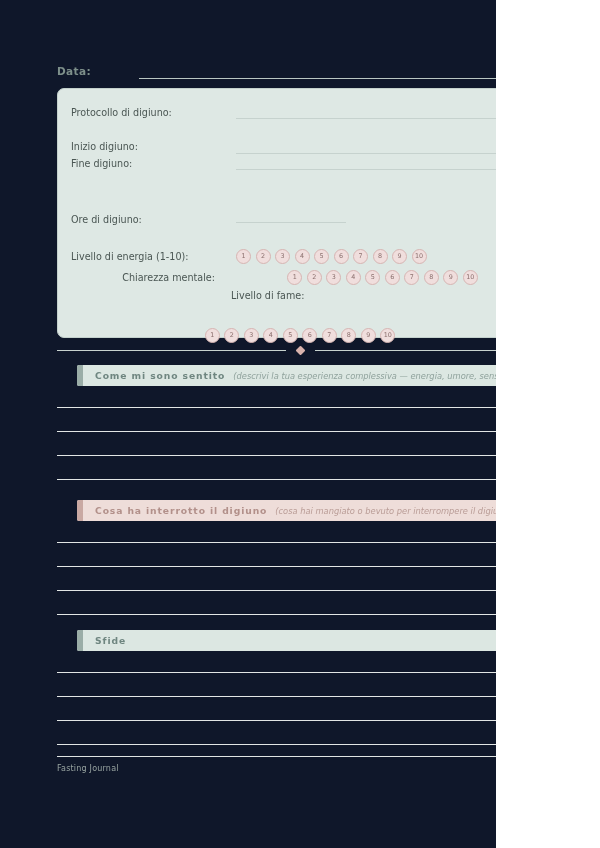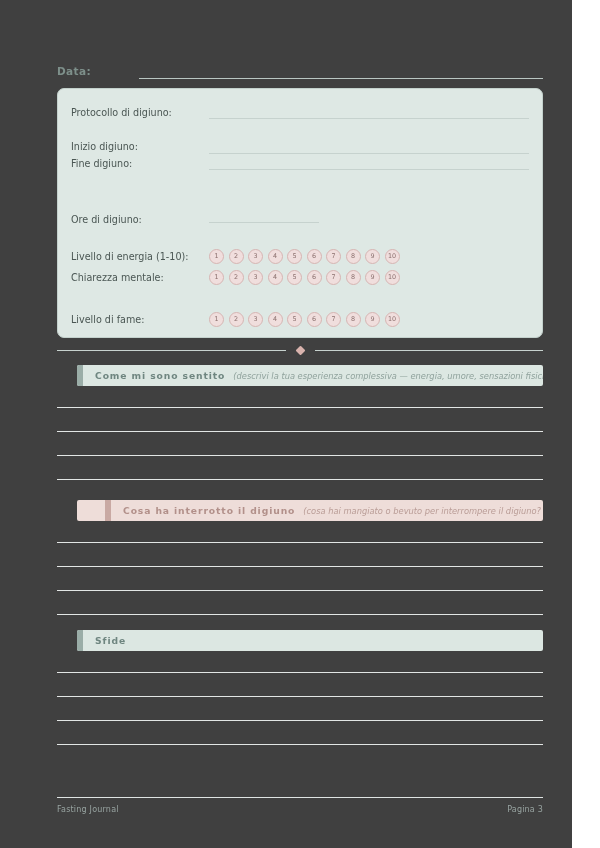--- a/index.html
+++ b/index.html
@@ -4,23 +4,23 @@
 <style>
   * { box-sizing: border-box; margin: 0; padding: 0; }
   html, body {
     width: 600px;
     height: 848px;
     background: #ffffff;
     font-family: "DejaVu Sans", "Liberation Sans", sans-serif;
   }
   .page {
     position: relative;
-    width: 572px;
+    width: 496px;
     height: 848px;
-    background: #404040;
+    background: #0f172a;
     overflow: hidden;
   }
 
   
   .date-row {
     position: absolute;
     left: 57px;
     top: 59px;
     width: 486px;
     height: 20px;
@@ -53,20 +53,21 @@
     border: 1px solid #c3d1cc;
     border-radius: 7px;
   }
   .field-row {
     position: absolute;
     left: 13px;
     right: 13px;
     height: 18px;
     display: flex;
     align-items: center;
+    gap: 27px;
   }
   .field-label {
     font-size: 9.6px;
     color: #4a5653;
     width: 138px;
     white-space: nowrap;
     flex-shrink: 0;
   }
   .field-line {
     border-bottom: 1px solid #c6d2ce;
@@ -160,36 +161,36 @@
     text-overflow: clip;
   }
 
   
   .theme-green .accent { background: #9aada7; }
   .theme-green .sec-head { background: #dce7e2; }
   .theme-green .sec-title { color: #6f8680; }
   .theme-green .sec-hint  { color: #8fa29c; }
   
   .theme-rose .accent { background: #c9a9a3; }
-  .theme-rose .sec-head { background: #eeddd9; padding-left: 28px; }
+  .theme-rose .sec-head { background: #eeddd9; }
   .theme-rose .sec-title { color: #b2908a; }
   .theme-rose .sec-hint  { color: #b99c96; }
 
   .writing-lines { margin-top: 4px; }
   .wline {
     height: 24px;
     border-bottom: 1px solid #e2e6e5;
   }
   .wline:first-child { height: 18px; }
 
   
   .footer {
     position: absolute;
     left: 57px;
-    top: 797px;
+    top: 756px;
     width: 486px;
     border-top: 1px solid #dfe4e3;
     padding-top: 7px;
     display: flex;
     justify-content: space-between;
     align-items: center;
   }
   .footer span {
     font-size: 8px;
     color: #97a3a0;
@@ -231,36 +232,36 @@
           <div class="dot">3</div>
           <div class="dot">4</div>
           <div class="dot">5</div>
           <div class="dot">6</div>
           <div class="dot">7</div>
           <div class="dot">8</div>
           <div class="dot">9</div>
           <div class="dot">10</div>
         </div>
       </div>
-      <div class="field-row" style="top: 179px;">
+      <div class="field-row" style="top: 179px; justify-content: center;">
         <div class="field-label">Chiarezza mentale:</div>
         <div class="scale">
           <div class="dot">1</div>
           <div class="dot">2</div>
           <div class="dot">3</div>
           <div class="dot">4</div>
           <div class="dot">5</div>
           <div class="dot">6</div>
           <div class="dot">7</div>
           <div class="dot">8</div>
           <div class="dot">9</div>
           <div class="dot">10</div>
         </div>
       </div>
-      <div class="field-row" style="top: 221px;">
+      <div class="field-row" style="top: 201px; flex-direction: column;">
         <div class="field-label">Livello di fame:</div>
         <div class="scale">
           <div class="dot">1</div>
           <div class="dot">2</div>
           <div class="dot">3</div>
           <div class="dot">4</div>
           <div class="dot">5</div>
           <div class="dot">6</div>
           <div class="dot">7</div>
           <div class="dot">8</div>

